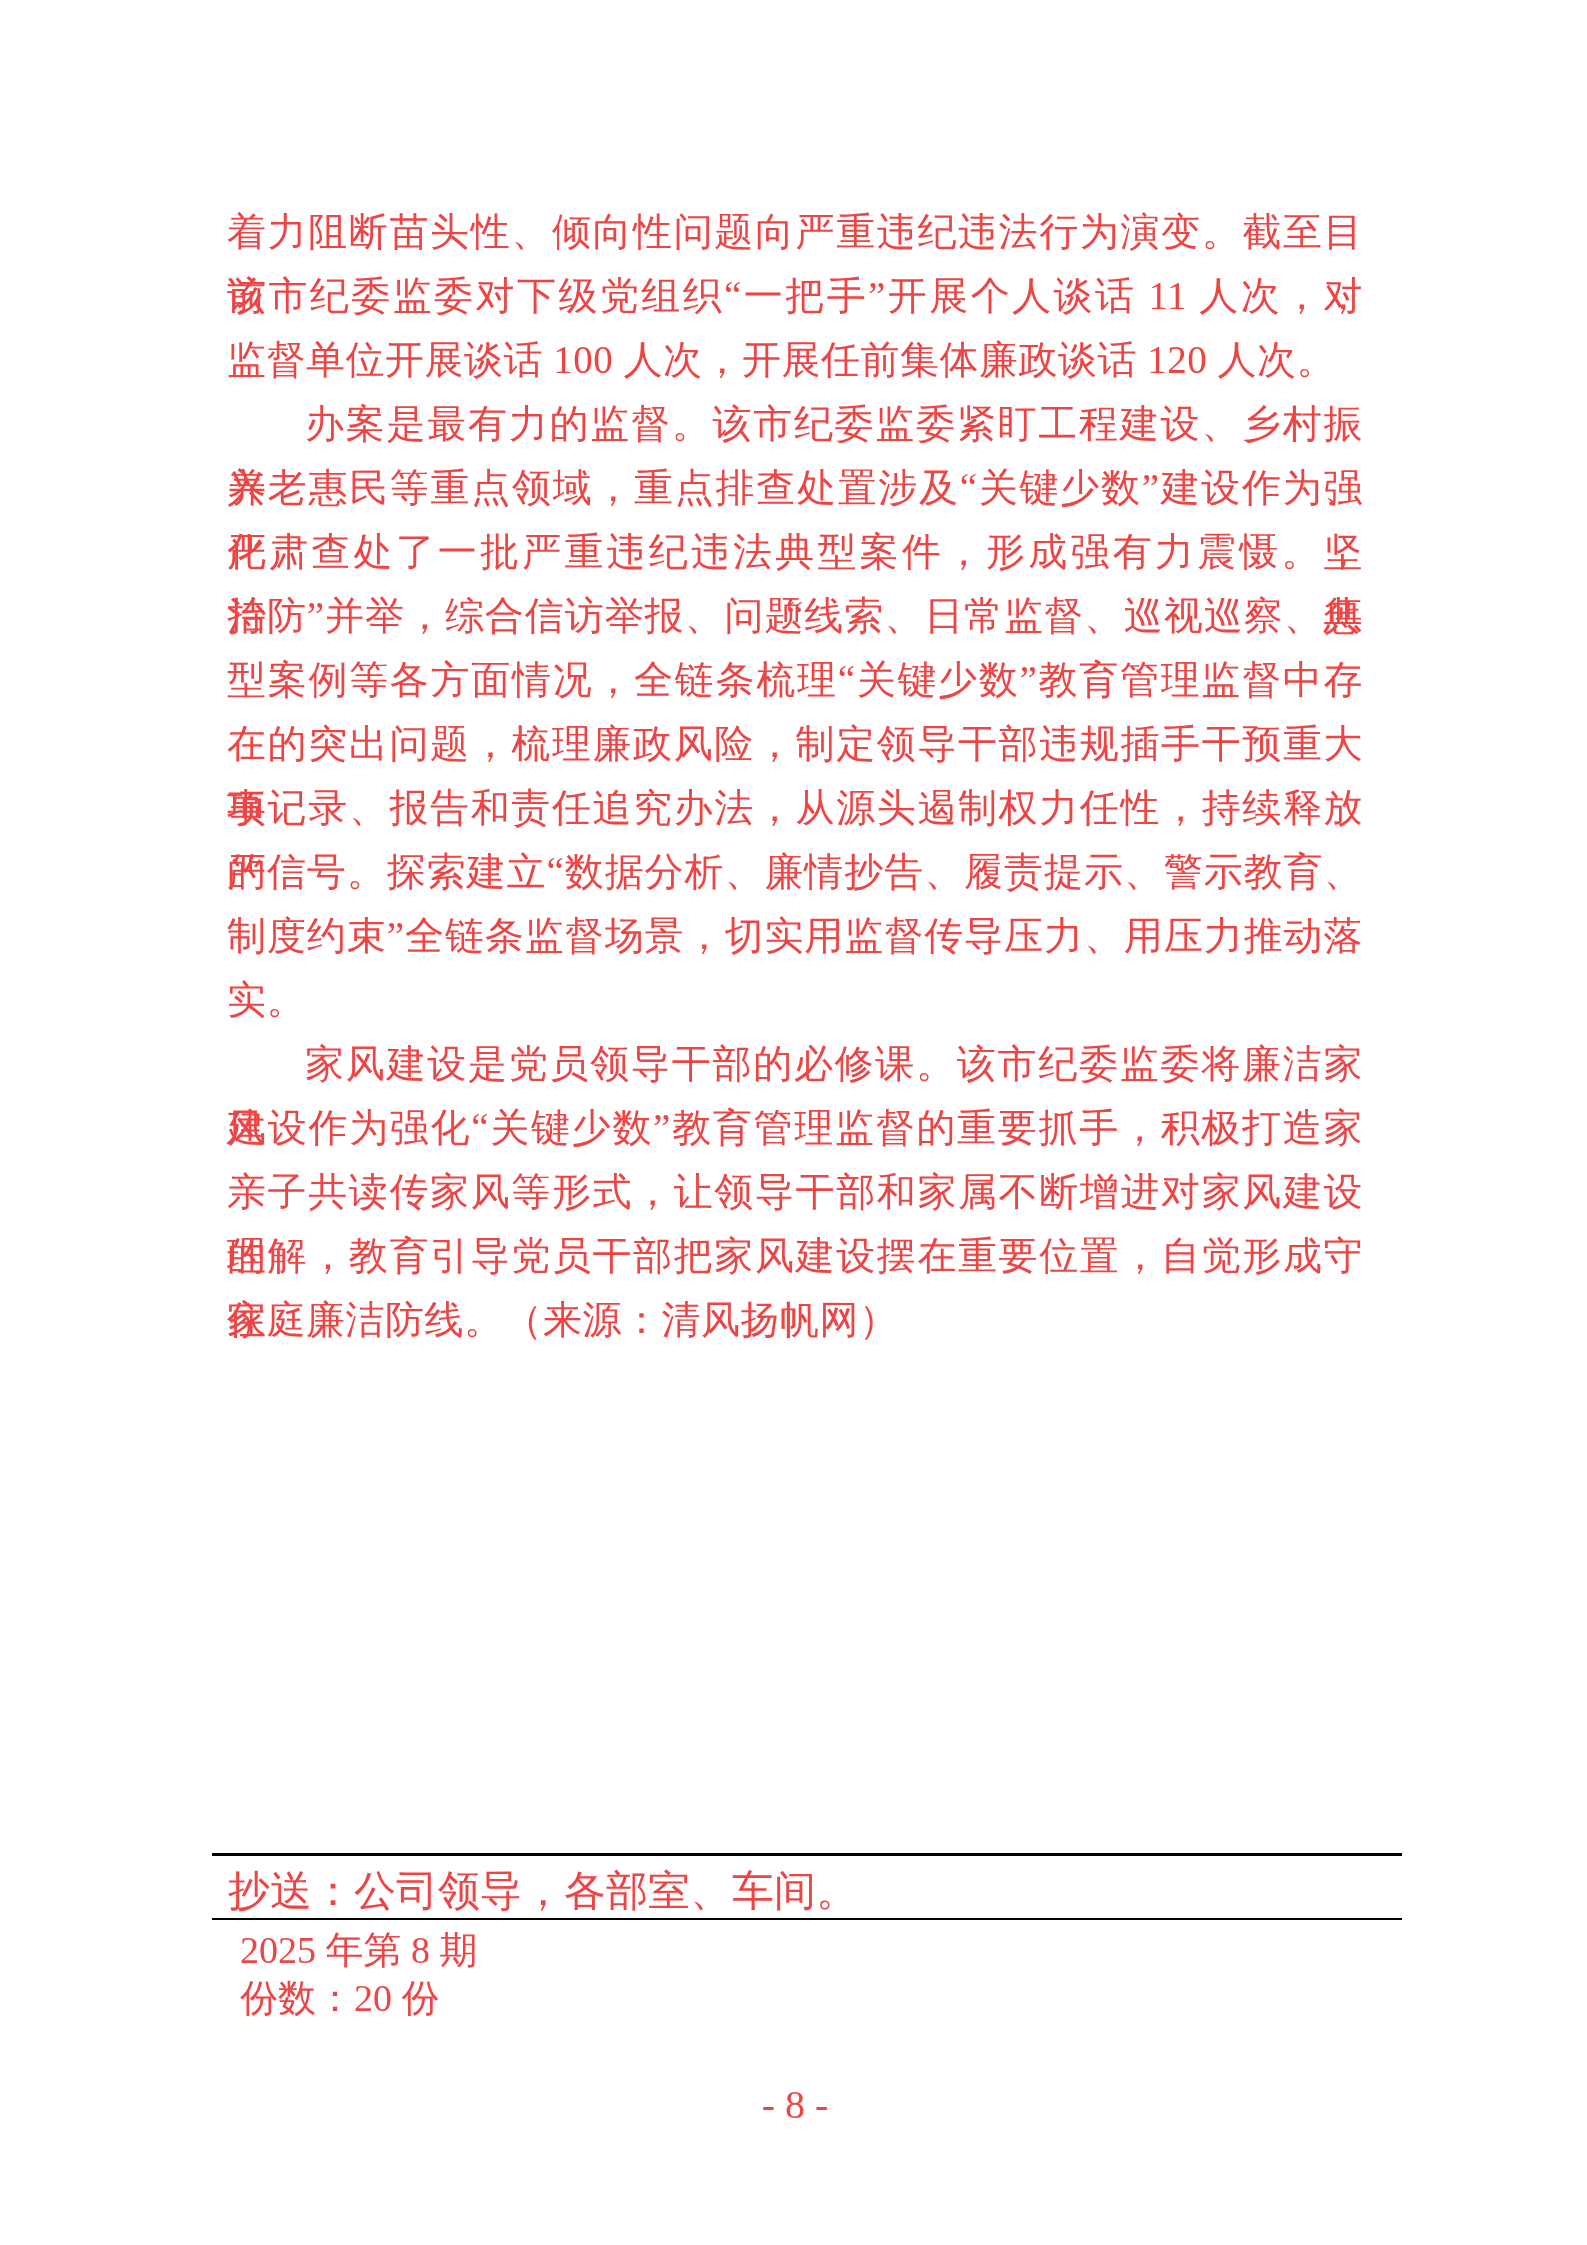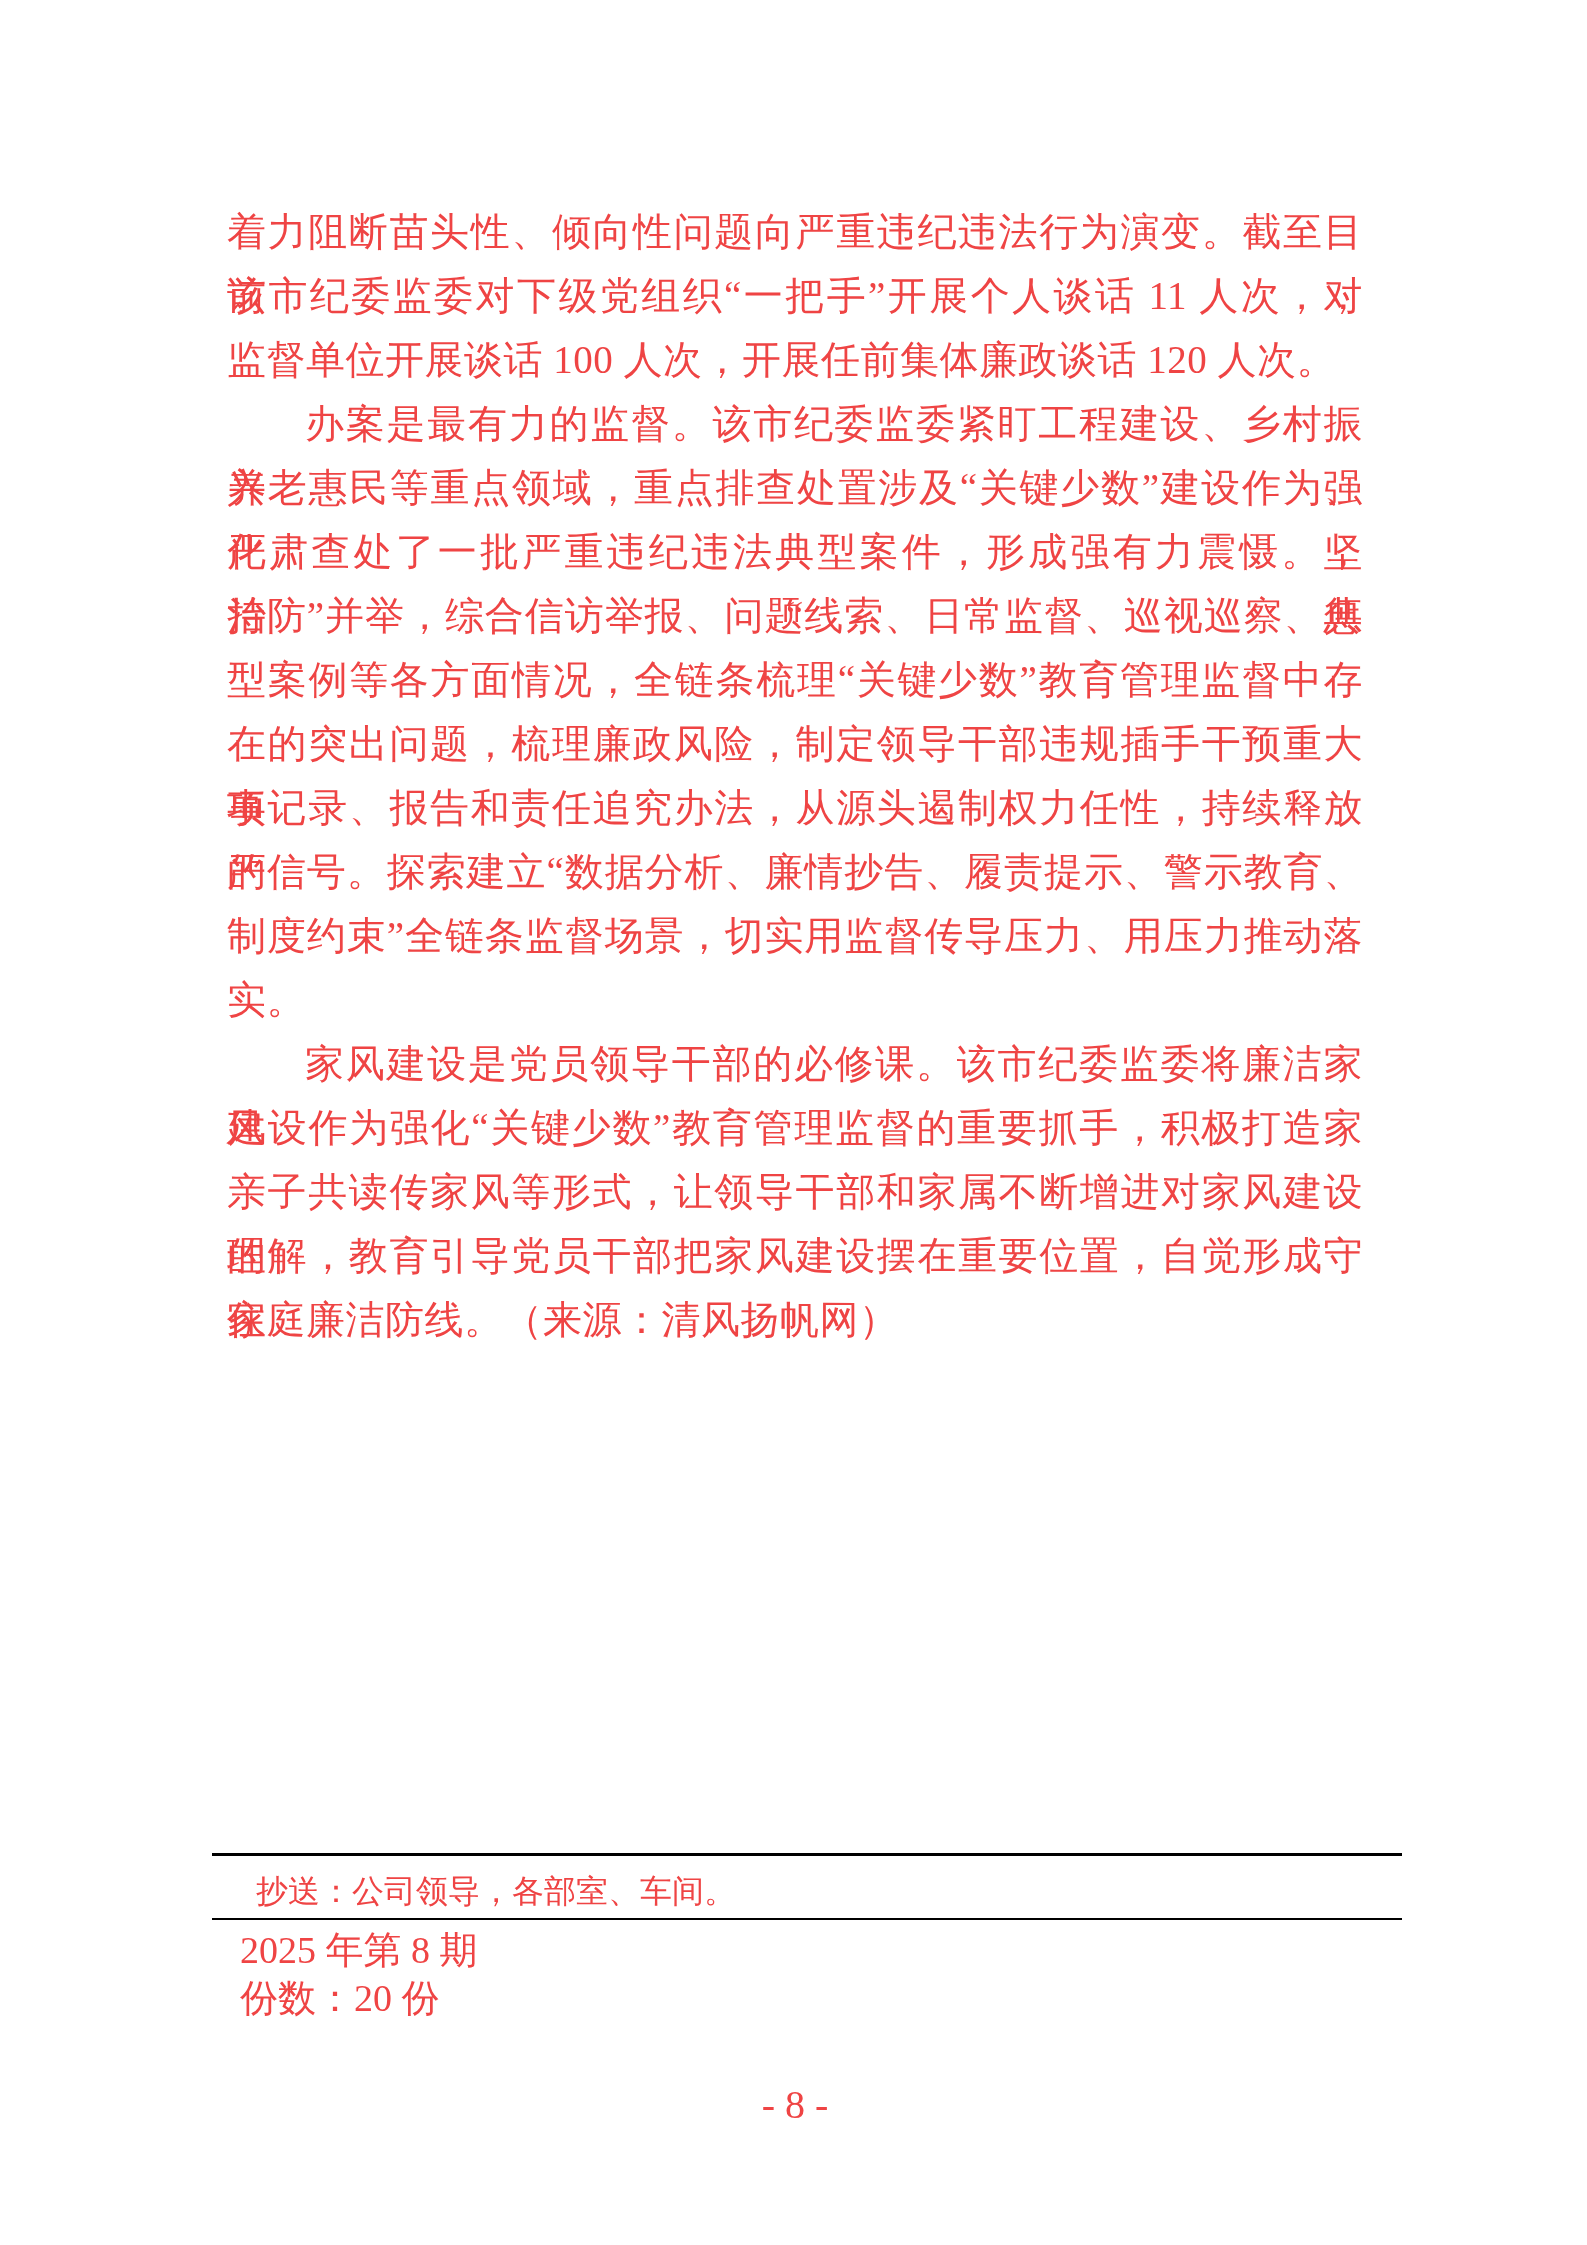--- a/index.html
+++ b/index.html
@@ -49,24 +49,24 @@
   .rule-top {
     top: 1853px;
     height: 3px;
   }
   .rule-bottom {
     top: 1918px;
     height: 2px;
   }
   .cc-line {
     position: absolute;
-    left: 256px;
+    left: 228px;
     top: 1866px;
     width: 1122px;
-    font-size: 32px;
+    font-size: 42px;
     line-height: 50px;
     white-space: nowrap;
   }
   .issue-row {
     position: absolute;
     left: 240px;
     top: 1926px;
     width: 1122px;
     display: flex;
     justify-content: space-between;

